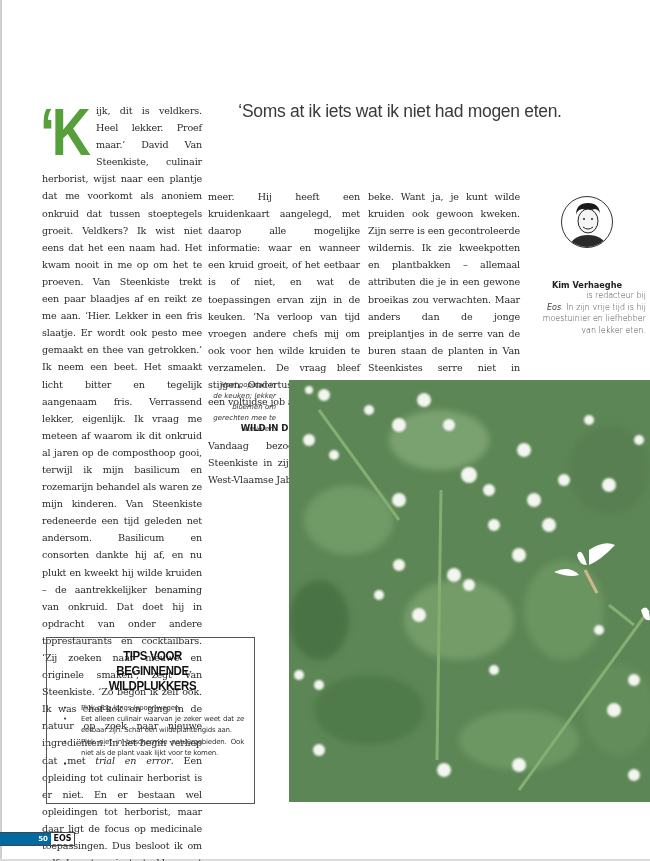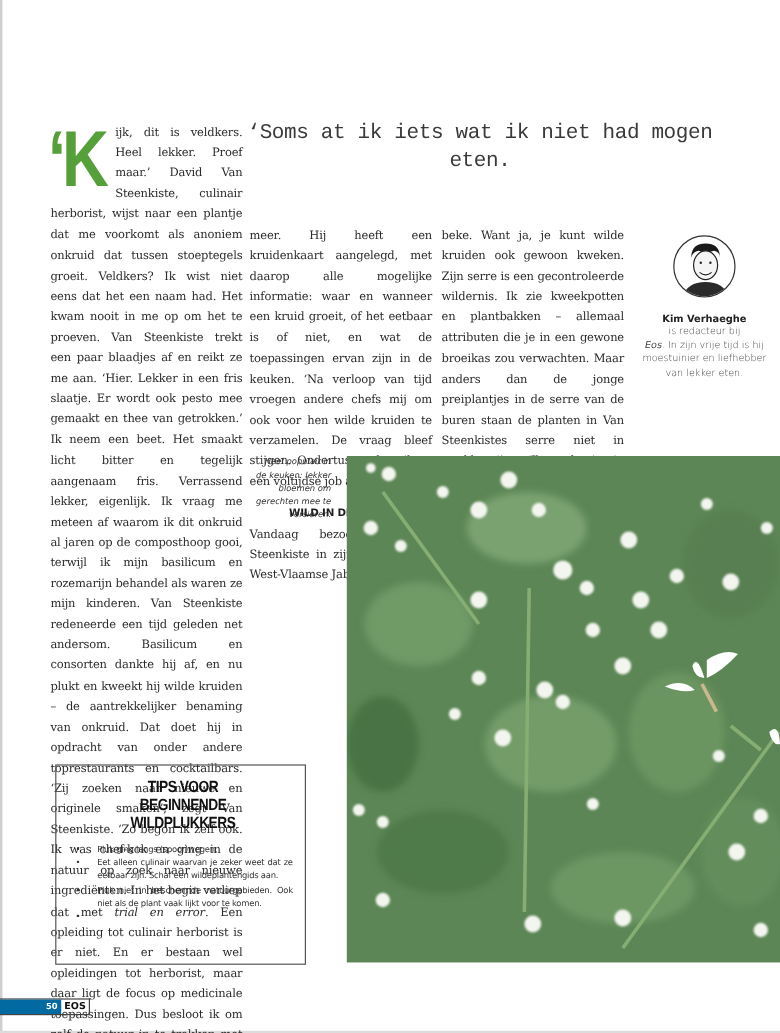--- a/index.html
+++ b/index.html
@@ -9,27 +9,27 @@
   .edge-bottom { position: absolute; left: 0; bottom: 0; width: 650px; height: 2px; background: #dcdcdc; }
 
   .col { position: absolute; font-size: 9.6px; line-height: 17.1px; text-align: justify; color: #2b2b2b; letter-spacing: -0.15px; }
   .col p { margin: 0; }
   .col1 { left: 42px; top: 102px; width: 160px; }
   .col2 { left: 208px; top: 188px; width: 152px; }
   .col3 { left: 368px; top: 188px; width: 152px; }
 
   .dropcap { float: left; font-family: "Liberation Sans", sans-serif; font-weight: 900; color: #55a03a; font-size: 66px; line-height: 56px; margin: 2px 4px -4px -2px; letter-spacing: -4px; transform: scaleX(0.82); transform-origin: left top; width: 52px; }
 
-  .pullquote { position: absolute; left: 205px; top: 100px; width: 390px; text-align: center; font-family: Liberation Mono, monospace; font-weight: 200; font-size: 17.5px; line-height: 23px; color: #3a3a3a; letter-spacing: -0.3px; }
+  .pullquote { position: absolute; left: 205px; top: 100px; width: 390px; text-align: center; font-family: Liberation Sans, sans-serif; font-weight: 200; font-size: 17.5px; line-height: 23px; color: #3a3a3a; letter-spacing: -0.3px; }
   .subhead { font-family: "DejaVu Sans", sans-serif; font-weight: bold; font-size: 8.6px; text-align: center; margin-top: 10px; line-height: 17px; color: #1e1e1e; }
 
   .author { position: absolute; left: 528px; top: 196px; width: 118px; text-align: center; font-family: "DejaVu Sans", sans-serif; }
   .avatar { width: 52px; height: 52px; border-radius: 50%; border: 1.5px solid #333; margin: 0 auto; background: #fff; overflow: hidden; position: relative; }
-  .author-name { font-weight: bold; font-size: 8.2px; margin-top: 12px; color: #222; }
-  .author-bio { font-size: 8px; line-height: 11.5px; color: #444; font-weight: 300; }
+  .author-name { font-weight: bold; font-size: 8.2px; margin-top: 32px; color: #222; }
+  .author-bio { font-size: 8px; line-height: 11.5px; color: #444; font-weight: 300; text-align: right; }
   .author-bio em { font-style: italic; }
 
   .caption { position: absolute; left: 210px; top: 380px; width: 66px; text-align: right; font-family: "DejaVu Sans", sans-serif; font-style: italic; font-size: 7px; line-height: 11px; color: #333; }
 
   .photo { position: absolute; left: 289px; top: 380px; width: 361px; height: 422px; overflow: hidden; background: #5f8a58; }
 
   .tips { position: absolute; left: 46px; top: 637px; width: 209px; height: 167px; border: 1.5px solid #555; padding: 10px 10px 0 14px; }
   .tips-title { font-family: "Liberation Sans", sans-serif; font-weight: bold; font-size: 13.5px; line-height: 15px; text-align: center; color: #111; letter-spacing: -0.5px; transform: scaleX(0.85); }
   .tips ul { list-style: none; margin-top: 10px; }
   .tips li { position: relative; padding-left: 20px; font-family: "DejaVu Sans", sans-serif; font-size: 7px; line-height: 11.2px; color: #333; text-align: justify; letter-spacing: -0.2px; }

